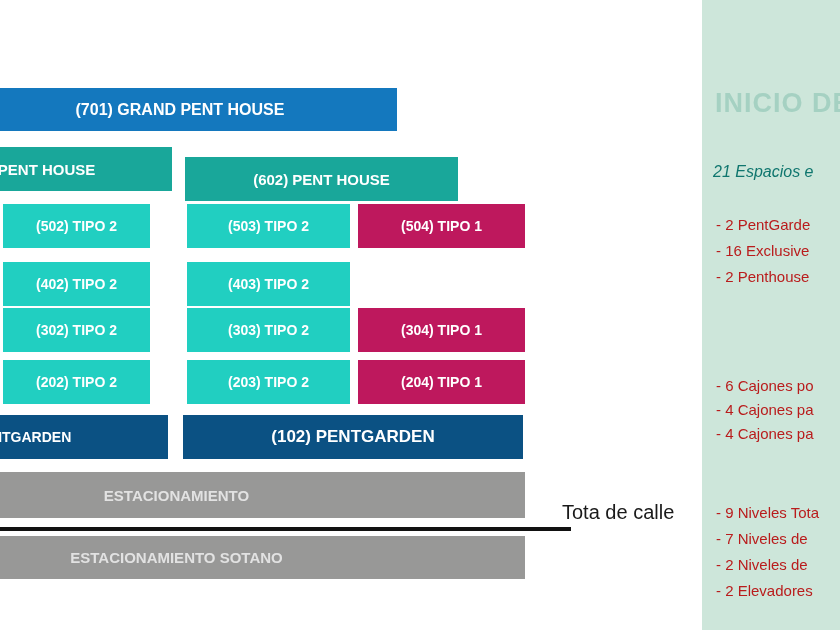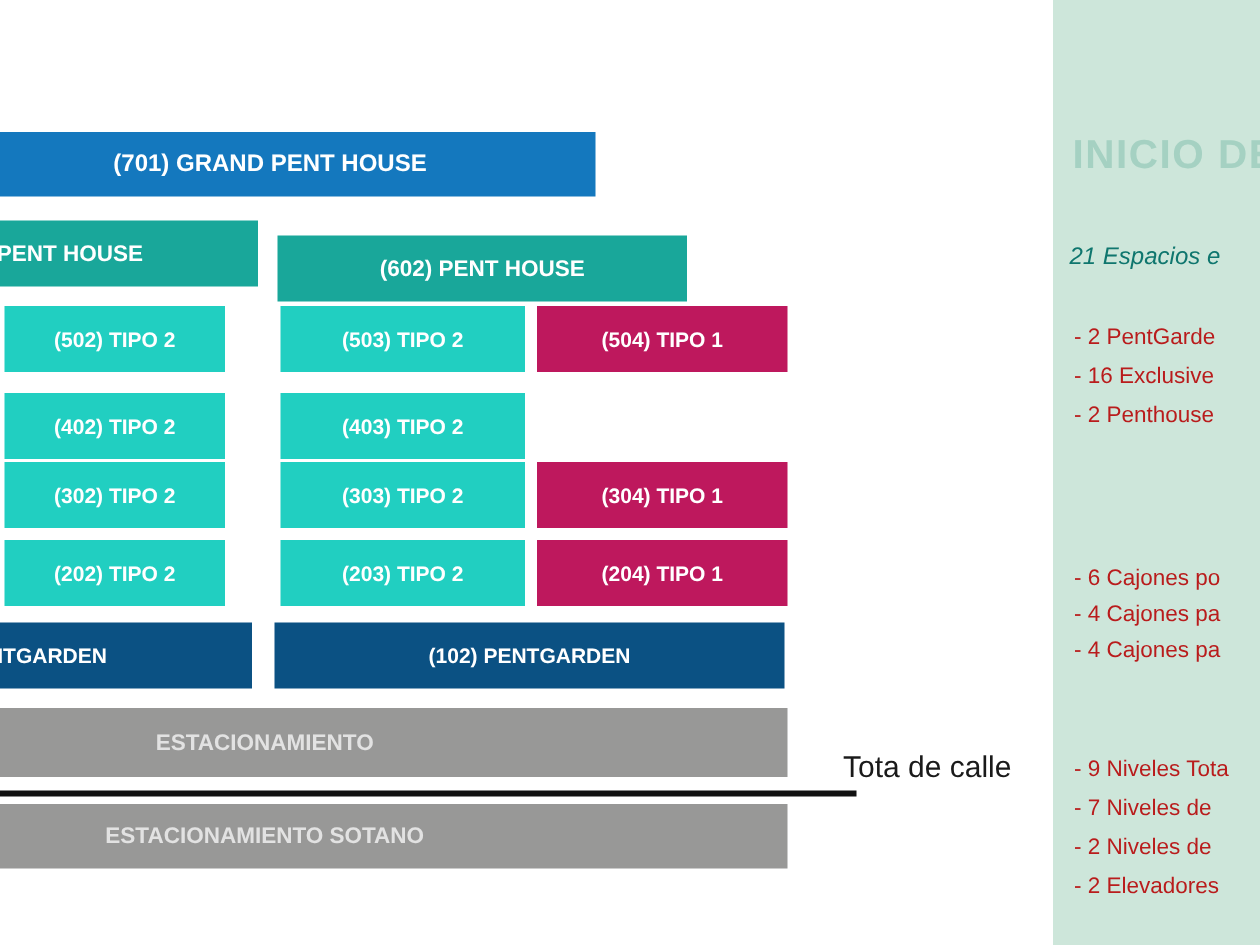--- a/index.html
+++ b/index.html
@@ -17,21 +17,21 @@
   .cell {position:absolute;display:flex;align-items:center;justify-content:center;
          color:#ffffff;font-weight:bold;font-size:14px;height:44px;}
   .c1{left:3px;width:147px;}
   .c2{left:187px;width:163px;}
   .c3{left:358px;width:167px;}
   .r1{top:204px;} .r2{top:240px;margin-top:22px;} .r3{top:308px;} .r4{top:360px;}
   .t2{background:#21cfc1;}
   .t1{background:#be185d;}
 
   .f1a{left:-160px;top:415px;width:328px;height:44px;background:#0b5183;font-size:14px;}
-  .f1b{left:183px;top:415px;width:340px;height:44px;background:#0b5183;font-size:14px;}
+  .f1b{left:183px;top:415px;width:340px;height:44px;background:#0b5183;font-size:17px;}
 
   .park   {left:-172px;top:472px;width:697px;height:46px;background:#989897;font-size:15px;color:#e2e2e2;}
   .sotano {left:-172px;top:536px;width:697px;height:43px;background:#989897;font-size:15px;color:#e2e2e2;}
 
   .street-line{position:absolute;left:-5px;top:527px;width:576px;height:4px;background:#111111;}
   .street-label{position:absolute;left:562px;top:501px;font-size:20px;color:#1a1a1a;white-space:nowrap;}
 
   
   .panel{position:absolute;left:702px;top:0;width:138px;height:630px;background:#cde6da;overflow:hidden;}
   .panel-heading{position:absolute;left:13px;top:88px;font-size:27px;font-weight:bold;

